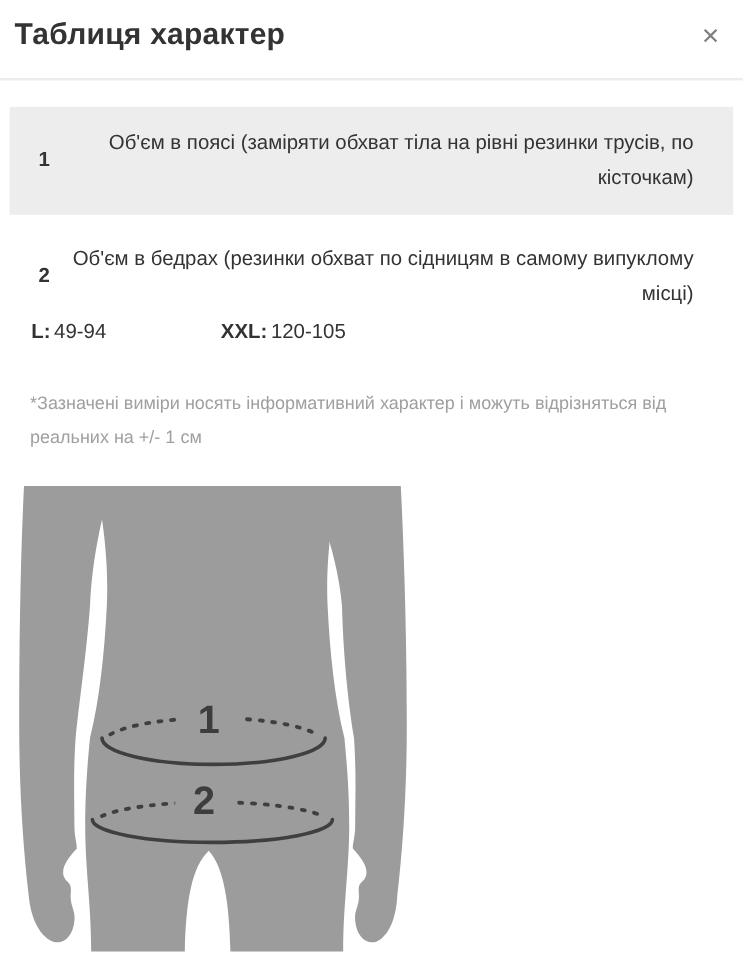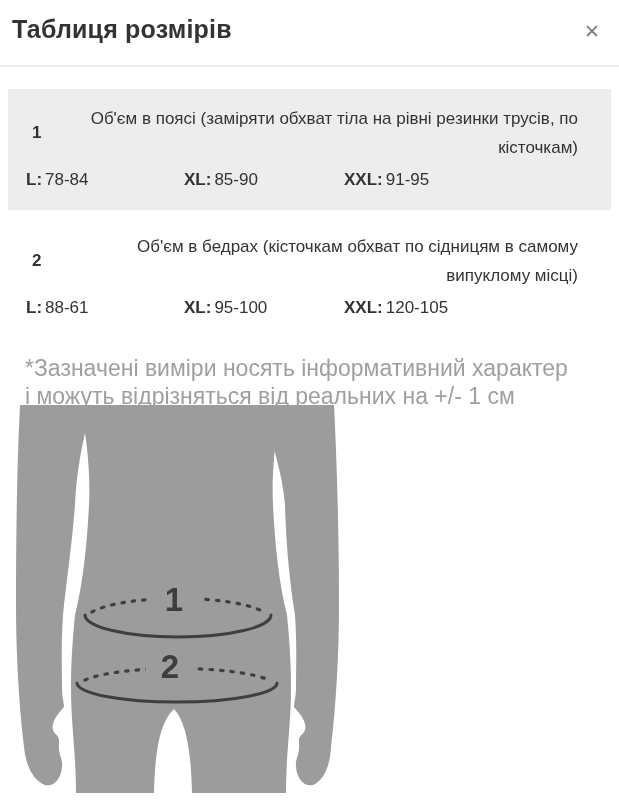--- a/index.html
+++ b/index.html
@@ -22,59 +22,53 @@
   .mrow{display:flex;align-items:center;}
   .num{width:32px;box-sizing:border-box;padding-left:6px;font-weight:700;flex:none;}
   .desc{flex:1;line-height:29px;max-width:520px;text-align:right;}
   .sizes{display:flex;margin-top:5px;line-height:26px;}
   .size{width:158px;white-space:nowrap;}
   .size.c2{width:160px;}
   .size.c3{width:auto;}
   .size b{font-weight:700;margin-right:3px;}
 
   
-  .note{margin:16px 8px 0;padding-left:17px;font-size:23px;line-height:28px;color:#9f9f9f;max-width:545px;}
+  .note{margin:16px 8px 0;padding-left:17px;font-size:15px;line-height:28px;color:#9f9f9f;max-width:545px;}
 
   
   .figure{position:absolute;left:8px;top:405px;width:337px;height:390px;}
   .figure svg{display:block;}
   .body-fill{fill:#9c9c9c;}
   .meas-solid{fill:none;stroke:#3f3f3f;stroke-width:3;stroke-linecap:round;}
   .meas-dotted{fill:none;stroke:#3f3f3f;stroke-width:3.2;stroke-linecap:round;stroke-dasharray:2.5 8;}
   .meas-num{fill:#3d3d3d;font-family:"Liberation Sans","DejaVu Sans",sans-serif;font-size:33px;font-weight:700;text-anchor:middle;}
 </style>
 </head>
 <body>
 
 <header class="hdr">
-  <div class="title">Таблиця розмірів</div>
+  <div class="title">Таблиця характер</div>
   <div class="close">✕</div>
 </header>
 <div class="divider"></div>
 
 <section class="block hl">
   <div class="mrow">
     <div class="num">1</div>
     <div class="desc">Об'єм в поясі (заміряти обхват тіла на рівні резинки трусів, по кісточкам)</div>
   </div>
-  <div class="sizes">
-    <div class="size c1"><b>L:</b><span>78-84</span></div>
-    <div class="size c2"><b>XL:</b><span>85-90</span></div>
-    <div class="size c3"><b>XXL:</b><span>91-95</span></div>
-  </div>
 </section>
 
 <section class="block second">
   <div class="mrow">
     <div class="num">2</div>
-    <div class="desc">Об'єм в бедрах (кісточкам обхват по сідницям в самому випуклому місці)</div>
+    <div class="desc">Об'єм в бедрах (резинки обхват по сідницям в самому випуклому місці)</div>
   </div>
   <div class="sizes">
-    <div class="size c1"><b>L:</b><span>88-61</span></div>
-    <div class="size c2"><b>XL:</b><span>95-100</span></div>
+    <div class="size c1"><b>L:</b><span>49-94</span></div>
     <div class="size c3"><b>XXL:</b><span>120-105</span></div>
   </div>
 </section>
 
 <p class="note">*Зазначені виміри носять інформативний характер і можуть відрізняться від реальних на +/- 1 см</p>
 
 <div class="figure">
   <svg width="337" height="390" viewBox="0 0 337 390">
 
     <path class="body-fill" d="M60,0 L276,0

